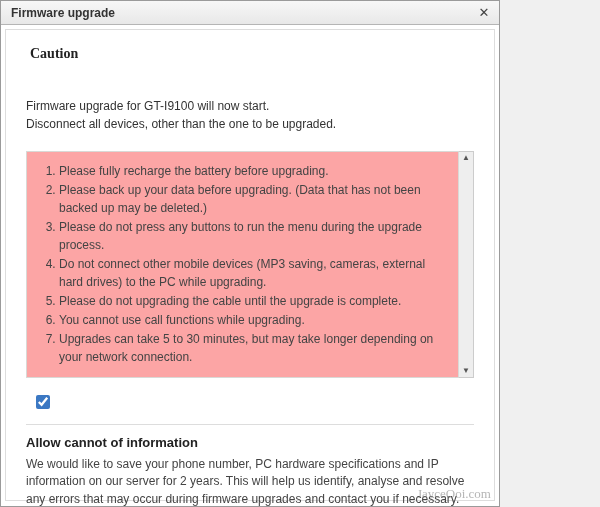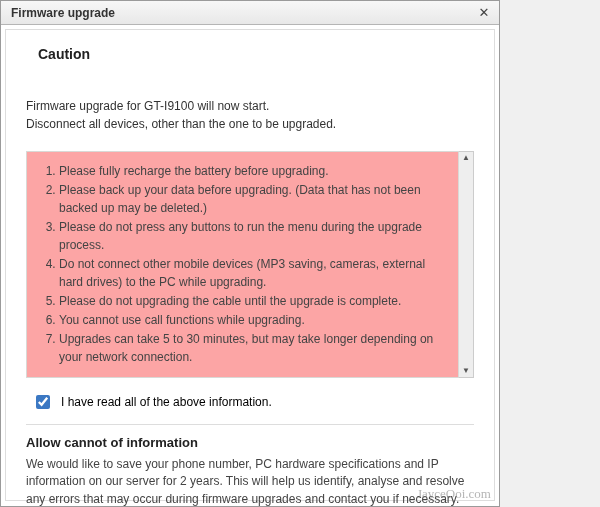--- a/index.html
+++ b/index.html
@@ -48,22 +48,23 @@
     padding: 12px 20px 10px 20px;
     background: #fff;
     border: 1px solid #ddd;
     margin: 4px;
     height: 472px;
     position: relative;
   }
   .caution-h {
     font-weight: bold;
     font-size: 14px;
-    margin: 4px 0 8px 12px;
+    margin: 4px 0 8px 4px;
     color: #222;
+    font-family: Liberation Serif, serif;
   }
   .intro {
     color: #333;
     line-height: 1.5;
     margin-bottom: 18px;
     margin-top: 35px;
   }
   .notice-wrap {
     position: relative;
     display: flex;
@@ -184,21 +185,20 @@
         </ol>
       </div>
       <div class="scrollbar">
         <span class="scroll-arrow">▲</span>
         <span class="scroll-arrow">▼</span>
       </div>
     </div>
 
     <div class="checkbox-row">
       <input type="checkbox" checked="" style="">
-      <span>I have read all of the above information.</span>
     </div>
 
     <hr class="divider">
 
     <div class="allow-h">Allow cannot of information</div>
     <div class="allow-text">We would like to save your phone number, PC hardware specifications and IP information on our server for 2 years. This will help us identify, analyse and resolve any errors that may occur during firmware upgrades and contact you if necessary. We collect information in order to inspect PC properties and network quality. No content other than pertinent information will be saved, and saved information will not be used for any other purposes. Will you allow us to save this information?</div>
 
 
   </div>
 

